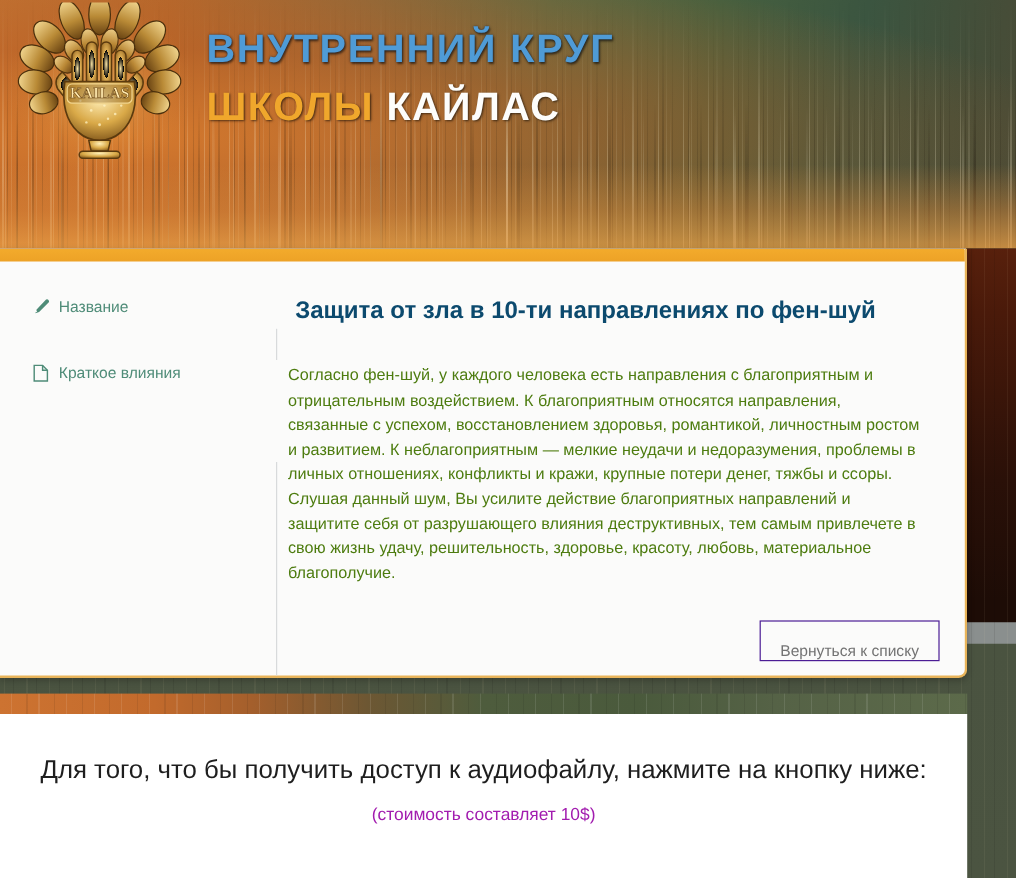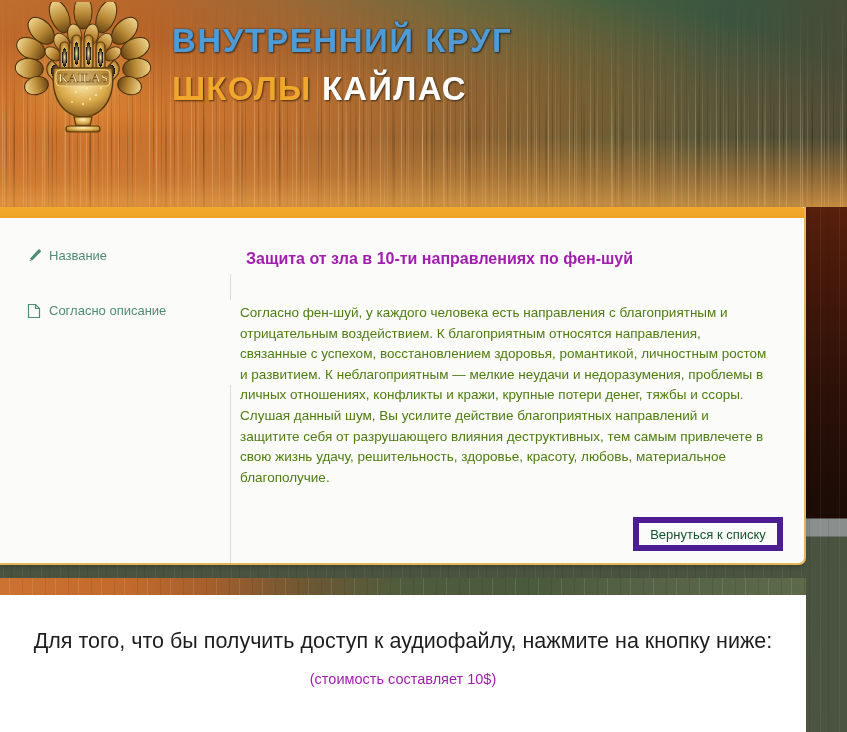--- a/index.html
+++ b/index.html
@@ -126,39 +126,39 @@
   }
   .row-label .ic { flex: none; width: 14px; height: 16px; display: block; }
   .divider {
     position: absolute; left: 230px; width: 1px;
     background: #d8dadb;
   }
 
   #title-row { top: 30px; height: 24px; }
   #title-text {
     position: absolute; left: 246px; top: 0; width: 520px;
-    font-size: 16px; font-weight: bold; color: #a21caf; line-height: 22px;
+    font-size: 20px; font-weight: bold; color: #0c4a6e; line-height: 22px;
   }
   #title-divider { top: 26px; height: 26px; }
 
   #desc-row { top: 85px; }
   #desc-text {
     position: absolute; left: 240px; top: 0; width: 530px;
     font-size: 13.5px; color: #4d7c0f; line-height: 20.6px;
     text-align: left;
   }
   #desc-divider { top: 82px; height: 200px; }
 
   #back-button {
     position: absolute; left: 633px; top: 299px;
     width: 150px; height: 34px;
-    display: flex; align-items: center; justify-content: center;
-    border: 6px solid #4c1d95;
+    display: flex; align-items: flex-end; justify-content: center;
+    border: 1px solid #4c1d95;
     background: #fbfbfa;
-    color: #14532d; font-size: 13px;
+    color: #737373; font-size: 13px;
     cursor: pointer;
   }
 
   
   #strip {
     position: absolute; left: 0; top: 578px; width: 806px; height: 17px;
     background: linear-gradient(90deg,
       #cd7331 0%, #c26a2c 16%, #a45f2c 26%, #6d5733 38%,
       #4e5c3d 50%, #4a5a3c 66%, #556246 80%, #5c6a4a 100%);
   }
@@ -313,21 +313,21 @@
     </div>
 
     <div class="row" id="desc-row">
       <div class="row-label">
         <span class="ic">
           <svg width="14" height="16" viewBox="0 0 14 16" aria-hidden="true">
             <path d="M1.5 1.5 h7 l4 4 v9 h-11 z" fill="none" stroke="#4f8c78" stroke-width="1.2"></path>
             <path d="M8.5 1.5 v4 h4" fill="none" stroke="#4f8c78" stroke-width="1.2"></path>
           </svg>
         </span>
-        <span>Согласно описание</span>
+        <span>Краткое влияния</span>
       </div>
       <div class="divider" id="desc-divider"></div>
       <div id="desc-text">Согласно фен-шуй, у каждого человека есть направления с благоприятным и отрицательным воздействием. К благоприятным относятся направления, связанные с успехом, восстановлением здоровья, романтикой, личностным ростом и развитием. К неблагоприятным — мелкие неудачи и недоразумения, проблемы в личных отношениях, конфликты и кражи, крупные потери денег, тяжбы и ссоры. Слушая данный шум, Вы усилите действие благоприятных направлений и защитите себя от разрушающего влияния деструктивных, тем самым привлечете в свою жизнь удачу, решительность, здоровье, красоту, любовь, материальное благополучие.</div>
     </div>
 
     <div id="back-button">
       <span>Вернуться к списку</span>
     </div>
   </div>
 </div>

